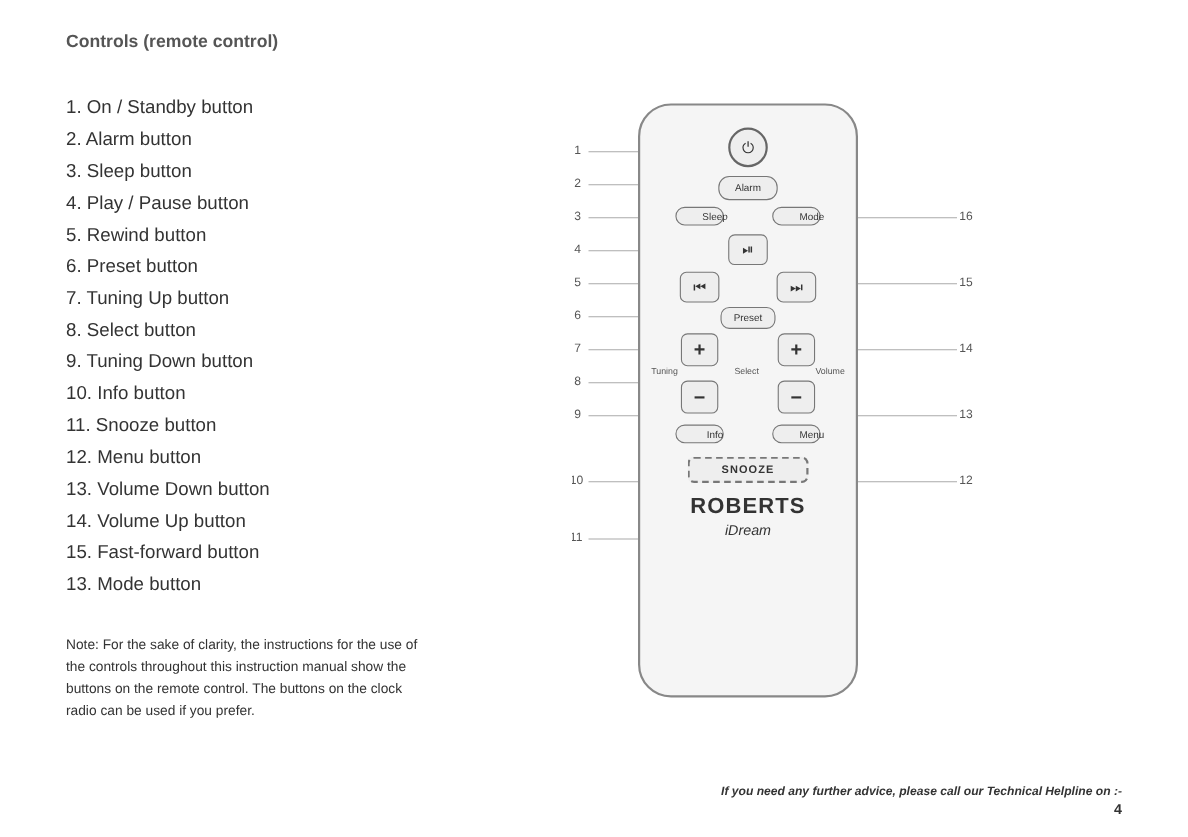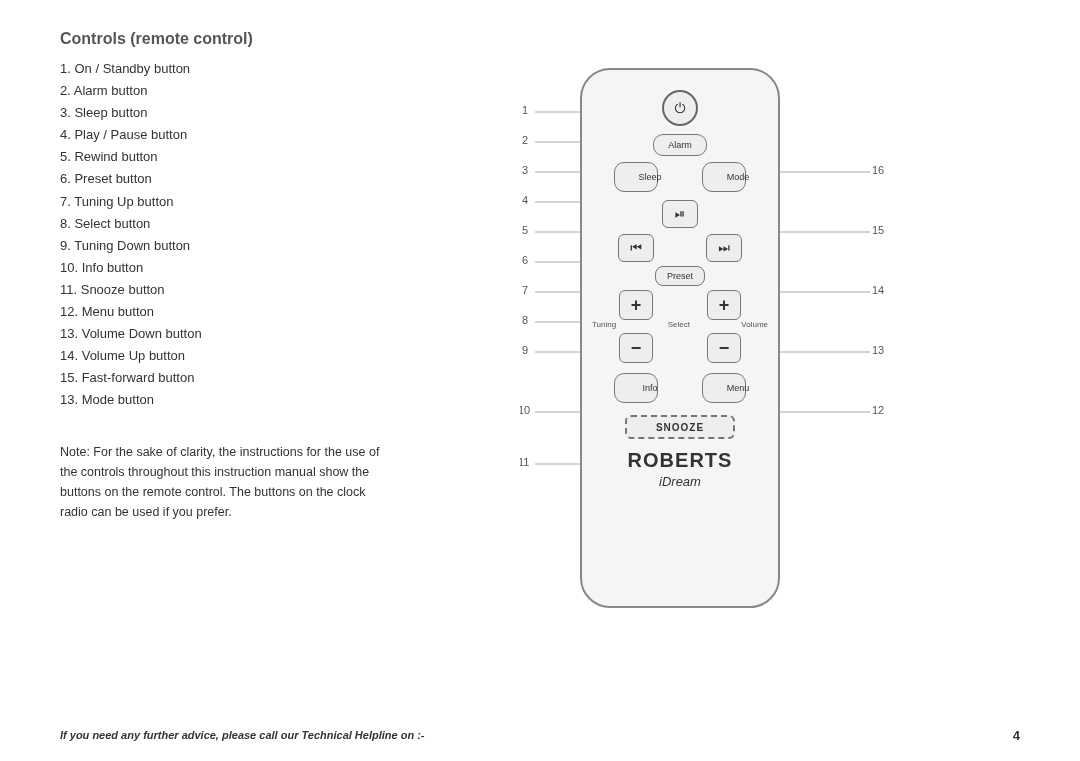--- a/index.html
+++ b/index.html
@@ -18,42 +18,42 @@
       width: 1080px;
       height: 761px;
       padding: 30px 60px 20px 60px;
       position: relative;
     }
 
     .page-title {
       font-size: 16px;
       font-weight: bold;
       color: #555;
-      margin-bottom: 10px;
+      margin-bottom: 36px;
     }
 
     .content-area {
       display: flex;
       flex-direction: row;
       gap: 0;
     }
 
     .left-panel {
       width: 340px;
       flex-shrink: 0;
     }
 
     .button-list {
       list-style: none;
       margin-bottom: 20px;
     }
 
     .button-list li {
       line-height: 1.7;
-      font-size: 13px;
+      font-size: 17px;
     }
 
     .note-text {
       font-size: 12.5px;
       line-height: 1.6;
       color: #333;
       margin-top: 30px;
       max-width: 320px;
     }
 
@@ -140,21 +140,21 @@
     
     .sleep-mode-row {
       width: 100%;
       display: flex;
       justify-content: space-around;
       margin-bottom: 8px;
     }
 
     .btn-sm {
       width: 44px;
-      height: 30px;
+      height: 17px;
       border-radius: 10px;
       border: 1.5px solid #777;
       background: #eee;
       display: flex;
       align-items: center;
       justify-content: center;
       font-size: 9px;
       padding-left: 28px;
     }
 
@@ -321,20 +321,21 @@
 
     
     .footer {
       position: absolute;
       bottom: 18px;
       left: 60px;
       right: 60px;
       display: flex;
       justify-content: space-between;
       align-items: flex-end;
+      flex-direction: column;
     }
 
     .footer-left {
       font-size: 11px;
       font-style: italic;
     }
 
     .footer-left p:first-child { margin-bottom: 2px; }
     .footer-left p:last-child { font-weight: bold; font-style: italic; }
 

